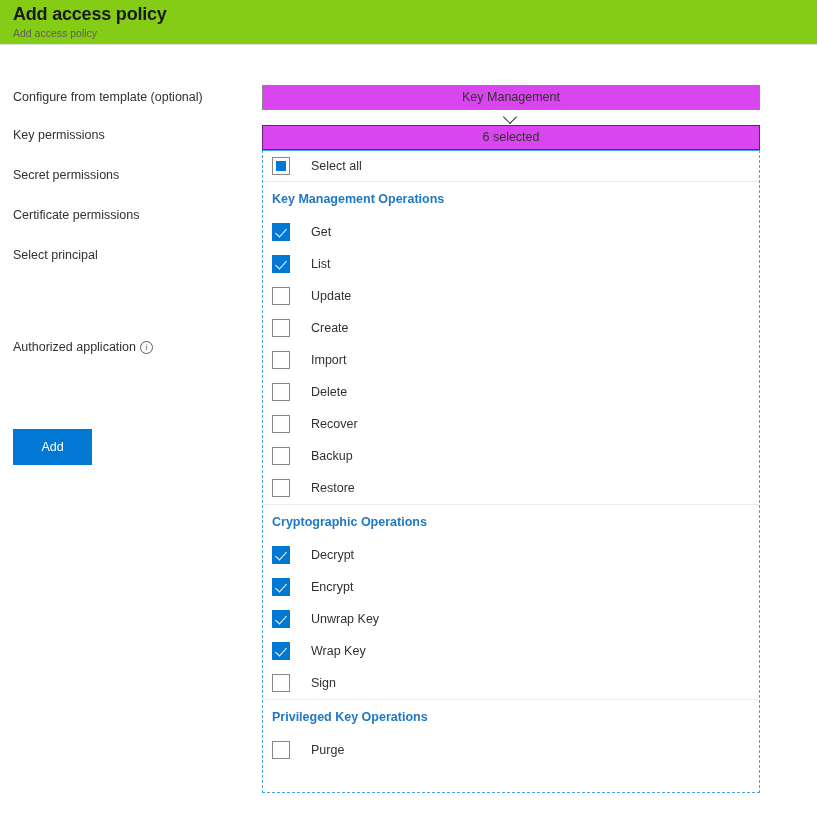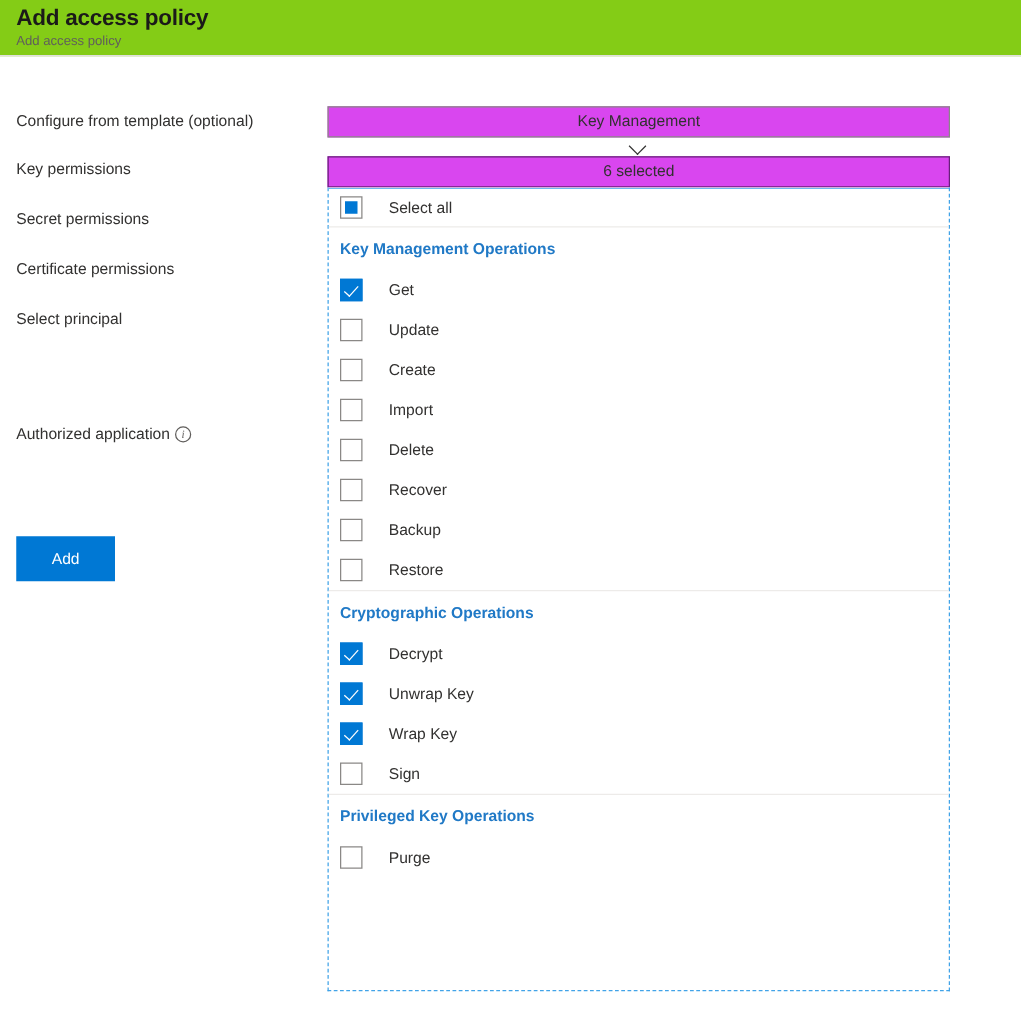--- a/index.html
+++ b/index.html
@@ -224,20 +224,24 @@
     <span class="dd-label">Select all</span>
   </div>
   <div class="dd-sep"></div>
   <div id="sections-host">
       <div class="dd-section">Key Management Operations</div>
       <div class="dd-row">
         <span class="cb checked"></span>
         <span class="dd-label">Get</span>
       </div>
       <div class="dd-row">
+        <span class="cb checked"></span>
+        <span class="dd-label">List</span>
+      </div>
+      <div class="dd-row">
         <span class="cb"></span>
         <span class="dd-label">Update</span>
       </div>
       <div class="dd-row">
         <span class="cb"></span>
         <span class="dd-label">Create</span>
       </div>
       <div class="dd-row">
         <span class="cb"></span>
         <span class="dd-label">Import</span>
@@ -259,20 +263,24 @@
         <span class="dd-label">Restore</span>
       </div>
       <div class="dd-sep"></div>
       <div class="dd-section">Cryptographic Operations</div>
       <div class="dd-row">
         <span class="cb checked"></span>
         <span class="dd-label">Decrypt</span>
       </div>
       <div class="dd-row">
         <span class="cb checked"></span>
+        <span class="dd-label">Encrypt</span>
+      </div>
+      <div class="dd-row">
+        <span class="cb checked"></span>
         <span class="dd-label">Unwrap Key</span>
       </div>
       <div class="dd-row">
         <span class="cb checked"></span>
         <span class="dd-label">Wrap Key</span>
       </div>
       <div class="dd-row">
         <span class="cb"></span>
         <span class="dd-label">Sign</span>
       </div>

